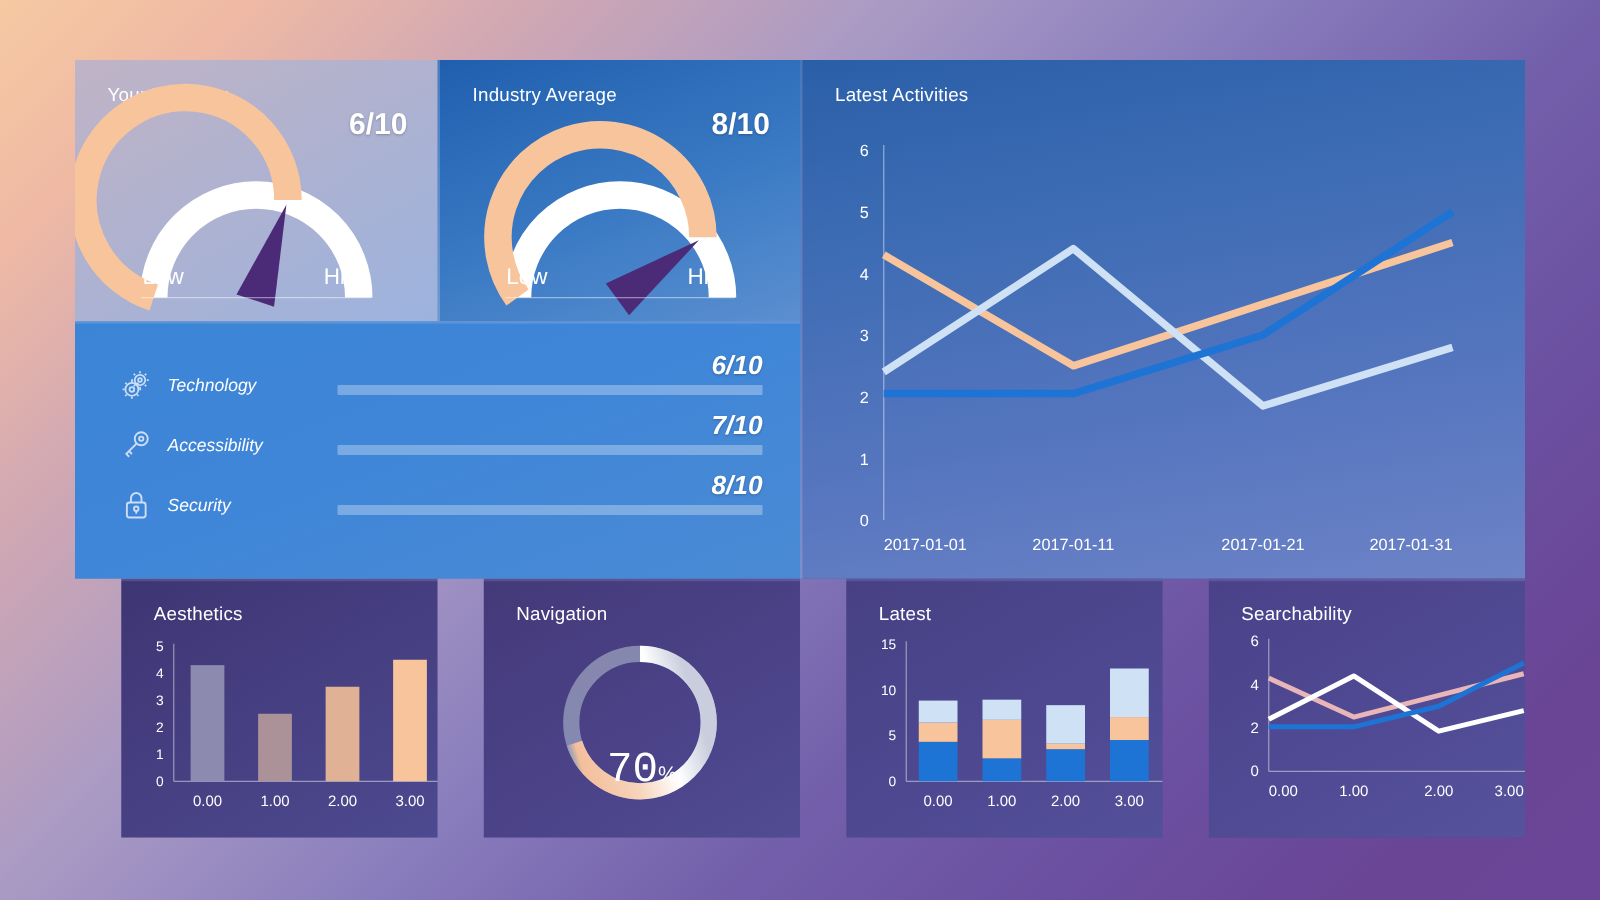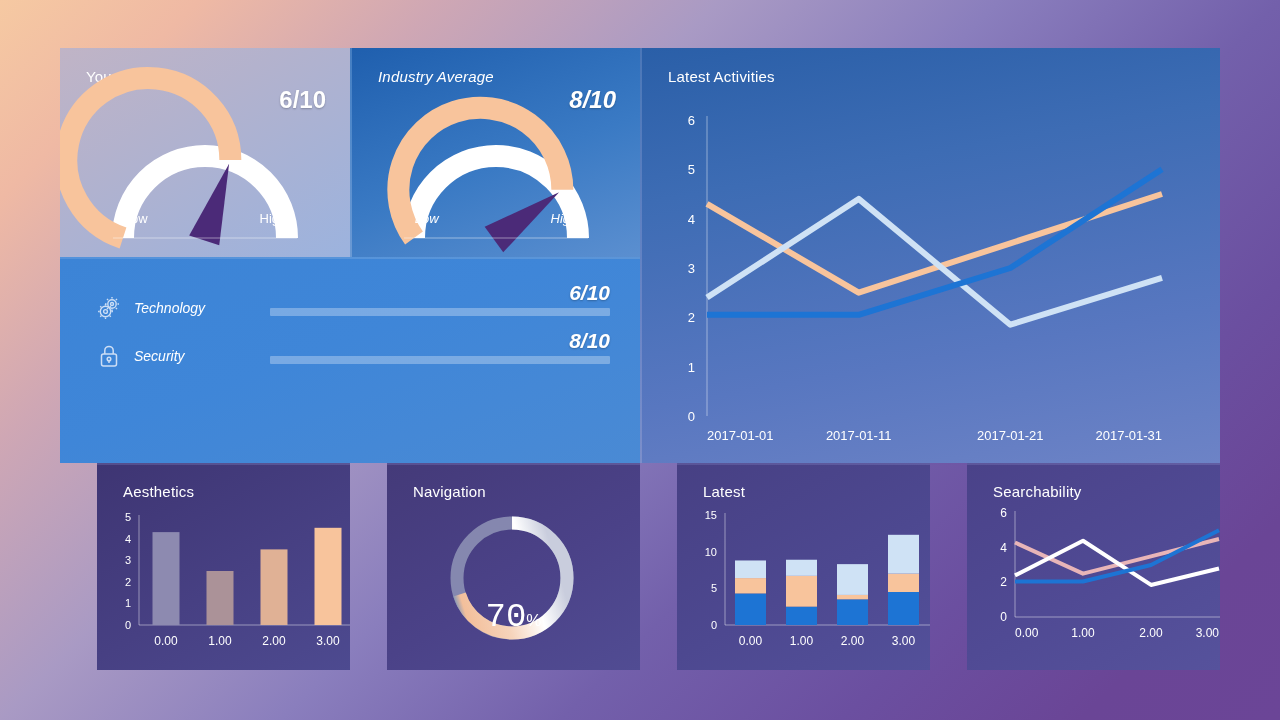--- a/index.html
+++ b/index.html
@@ -18,21 +18,21 @@
     display: grid;
     grid-template-columns: 290px 290px 290px 290px;
     grid-template-rows: 209px 206px 207px;
     gap: 0;
   }
   .panel { position: relative; overflow: hidden; }
   .p-business  { grid-column: 1; grid-row: 1;
     background: linear-gradient(150deg,#c0b4c6 0%,#b3b2cd 35%,#a6b2d6 70%,#9cb3de 100%); }
   .p-industry  { grid-column: 2; grid-row: 1;
     background: linear-gradient(160deg,#1f5fae 0%,#3a7ac4 55%,#5b8fd0 100%);
-    border-left: 2px solid rgba(255,255,255,.10); font-style: italic; }
+    border-left: 2px solid rgba(255,255,255,.10); }
   .p-metrics   { grid-column: 1 / span 2; grid-row: 2;
     background: linear-gradient(160deg,#3c84d6 0%,#3f86d8 45%,#4a8ad4 100%);
     border-top: 2px solid rgba(255,255,255,.10); font-style: italic; }
   .p-activities{ grid-column: 3 / span 2; grid-row: 1 / span 2;
     background: linear-gradient(170deg,#2a5fa8 0%,#3d6cb4 30%,#5877c0 70%,#6d83c6 100%);
     border-left: 2px solid rgba(255,255,255,.10); }
   .p-aesthetics{ grid-column: 1; grid-row: 3;
     background: linear-gradient(150deg,#3e3573 0%,#474083 55%,#4d4a90 100%); }
   .p-navigation{ grid-column: 2; grid-row: 3;
     background: linear-gradient(150deg,#443a79 0%,#4b4288 55%,#514c93 100%); }
@@ -53,21 +53,21 @@
     position: absolute; right: 24px; top: 38px;
     font-size: 24px; font-weight: bold; color: #fff;
     text-shadow: 0 1px 2px rgba(0,0,0,.25);
   }
 
   .gauge-wrap { position: absolute; left: 0; right: 0; top: 90px; height: 115px; }
   .gauge-svg { display: block; margin: 0 auto; }
   .gauge-labels {
     position: absolute; left: 0; right: 0; top: 208px;
     display: flex; justify-content: center; gap: 112px;
-    font-size: 13px; color: #ffffff; text-align: right;
+    font-size: 18px; color: #ffffff; text-align: right;
   }
   .p-business .gauge-labels, .p-industry .gauge-labels { top: 163px; }
 
   
   .metrics-list { position: absolute; left: 30px; right: 30px; top: 22px; }
   .metric-row { position: relative; height: 48px; margin-bottom: 0px; }
   .metric-icon { position: absolute; left: 6px; top: 14px; width: 26px; height: 26px; opacity: .85; }
   .metric-label { position: absolute; left: 44px; top: 19px; font-size: 14px; color: #fff; }
   .metric-score {
     position: absolute; right: 0; top: 0px; font-size: 21px;
@@ -140,20 +140,33 @@
                 <circle cx="16" cy="9" r="1.5"></circle>
                 <circle cx="9.5" cy="16.5" r="5.2"></circle>
                 <circle cx="9.5" cy="16.5" r="1.9"></circle>
                 <path d="M9.5 10.6v-1.5M9.5 23.9v-1.5M3.6 16.5H2.1M16.9 16.5h-1.5M5.3 12.3 4.2 11.2M14.8 21.8l-1.1-1.1M5.3 20.7 4.2 21.8M14.8 11.2l-1.1 1.1"></path>
                 <path d="M16 3.5V2M16 16v-1.5M10.5 9H9M23 9h-1.5M12.1 5.1 11 4M21 14l-1.1-1.1M12.1 12.9 11 14M21 4l-1.1 1.1"></path>
               </g>
             </svg></span>
           <span class="metric-label">Technology</span>
           <span class="metric-score">6/10</span>
           <span class="metric-track"><span class="metric-fill" style="width:60%;background:#c5ddf2"></span></span>
+        </div>
+        <div class="metric-row">
+          <span class="metric-icon"><svg viewBox="0 0 26 26">
+              <g fill="none" stroke="#e6eefb" stroke-width="1.5">
+                <circle cx="17" cy="8" r="5.2"></circle>
+                <circle cx="17" cy="8" r="1.7"></circle>
+                <path d="M13.4 11.7 4.6 20.5"></path>
+                <path d="M7.2 17.9l2.3 2.3M5 20.1l2.3 2.3"></path>
+              </g>
+            </svg></span>
+          <span class="metric-label">Accessibility</span>
+          <span class="metric-score">7/10</span>
+          <span class="metric-track"><span class="metric-fill" style="width:70%;background:#f8c49c"></span></span>
         </div>
         <div class="metric-row">
           <span class="metric-icon"><svg viewBox="0 0 26 26">
               <g fill="none" stroke="#e6eefb" stroke-width="1.5">
                 <rect x="5.5" y="11" width="15" height="12" rx="2"></rect>
                 <path d="M8.8 11V7.6a4.2 4.2 0 0 1 8.4 0V11"></path>
                 <circle cx="13" cy="16" r="1.8"></circle>
                 <path d="M13 17.8v2.2"></path>
               </g>
             </svg></span>

